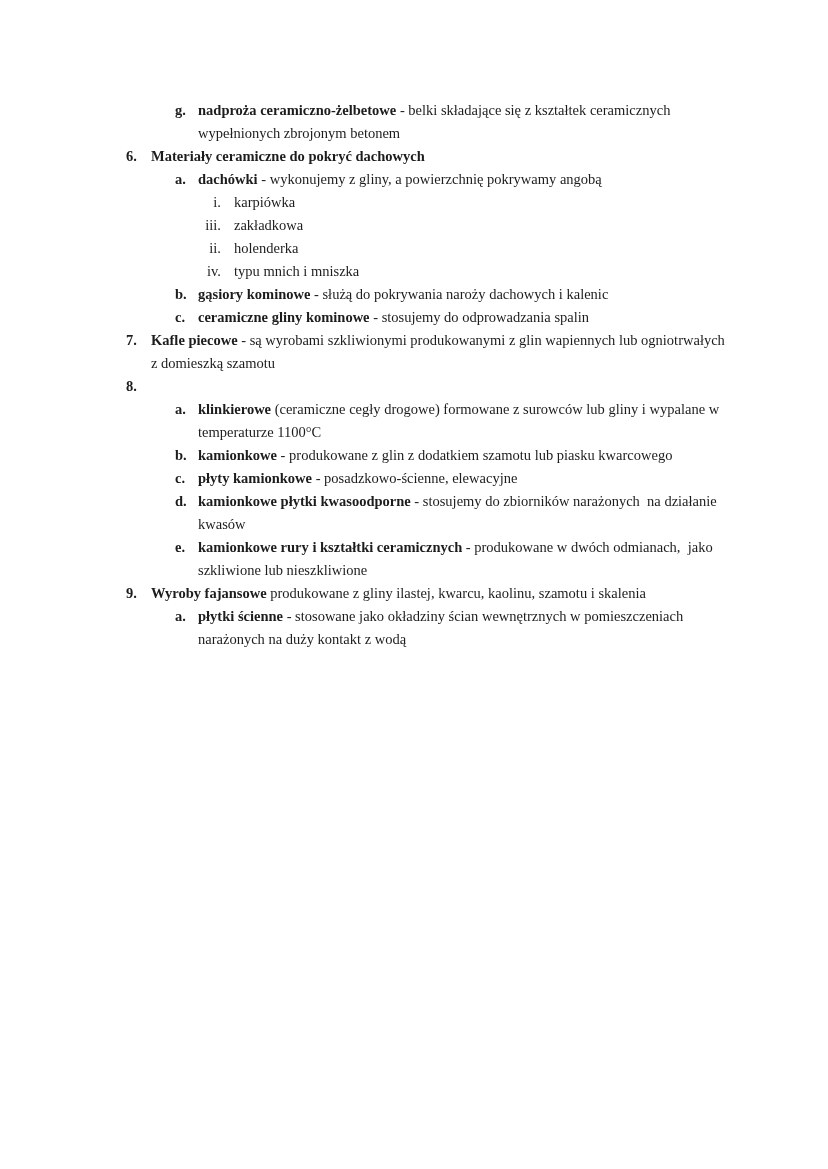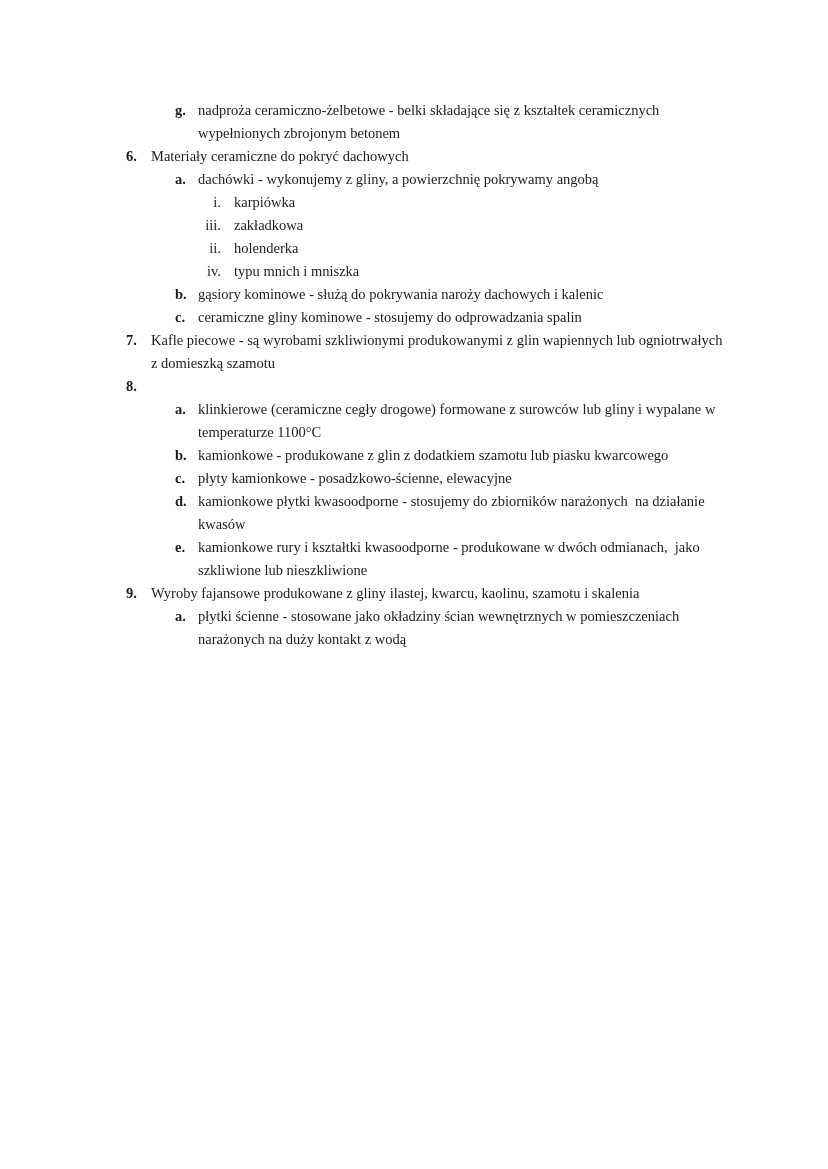--- a/index.html
+++ b/index.html
@@ -31,21 +31,21 @@
   .lvl1 .marker { width: 25px; font-weight: 700; }
   .lvl2 { padding-left: 175px; }
   .lvl2 .marker { width: 23px; font-weight: 700; }
   .lvl3 { padding-left: 185px; }
   .lvl3 .marker { width: 36px; text-align: right; margin-right: 13px; font-weight: 400; }
   .text {
     flex: 1 1 auto;
     white-space: pre-wrap;
     min-width: 0;
   }
-  .term { font-weight: 400; }
+  .term { font-weight: 700; }
   .desc { font-weight: 400; }
 </style>
 </head>
 <body>
 
 <div class="page">
   <div id="outline-list">
   <div class="row lvl2">
     <span class="marker">g.</span>
     <span class="text"><b class="term">nadproża ceramiczno-żelbetowe</b><span class="desc"> - belki składające się z kształtek ceramicznych
@@ -119,21 +119,21 @@
   </div>
 
   <div class="row lvl2">
     <span class="marker">d.</span>
     <span class="text"><b class="term">kamionkowe płytki kwasoodporne</b><span class="desc"> - stosujemy do zbiorników narażonych  na działanie
 kwasów</span></span>
   </div>
 
   <div class="row lvl2">
     <span class="marker">e.</span>
-    <span class="text"><b class="term">kamionkowe rury i kształtki kwasoodporne</b><span class="desc"> - produkowane w dwóch odmianach,  jako
+    <span class="text"><b class="term">kamionkowe rury i kształtki ceramicznych</b><span class="desc"> - produkowane w dwóch odmianach,  jako
 szkliwione lub nieszkliwione</span></span>
   </div>
 
   <div class="row lvl1">
     <span class="marker">9.</span>
     <span class="text"><b class="term">Wyroby fajansowe</b><span class="desc"> produkowane z gliny ilastej, kwarcu, kaolinu, szamotu i skalenia</span></span>
   </div>
 
   <div class="row lvl2">
     <span class="marker">a.</span>

